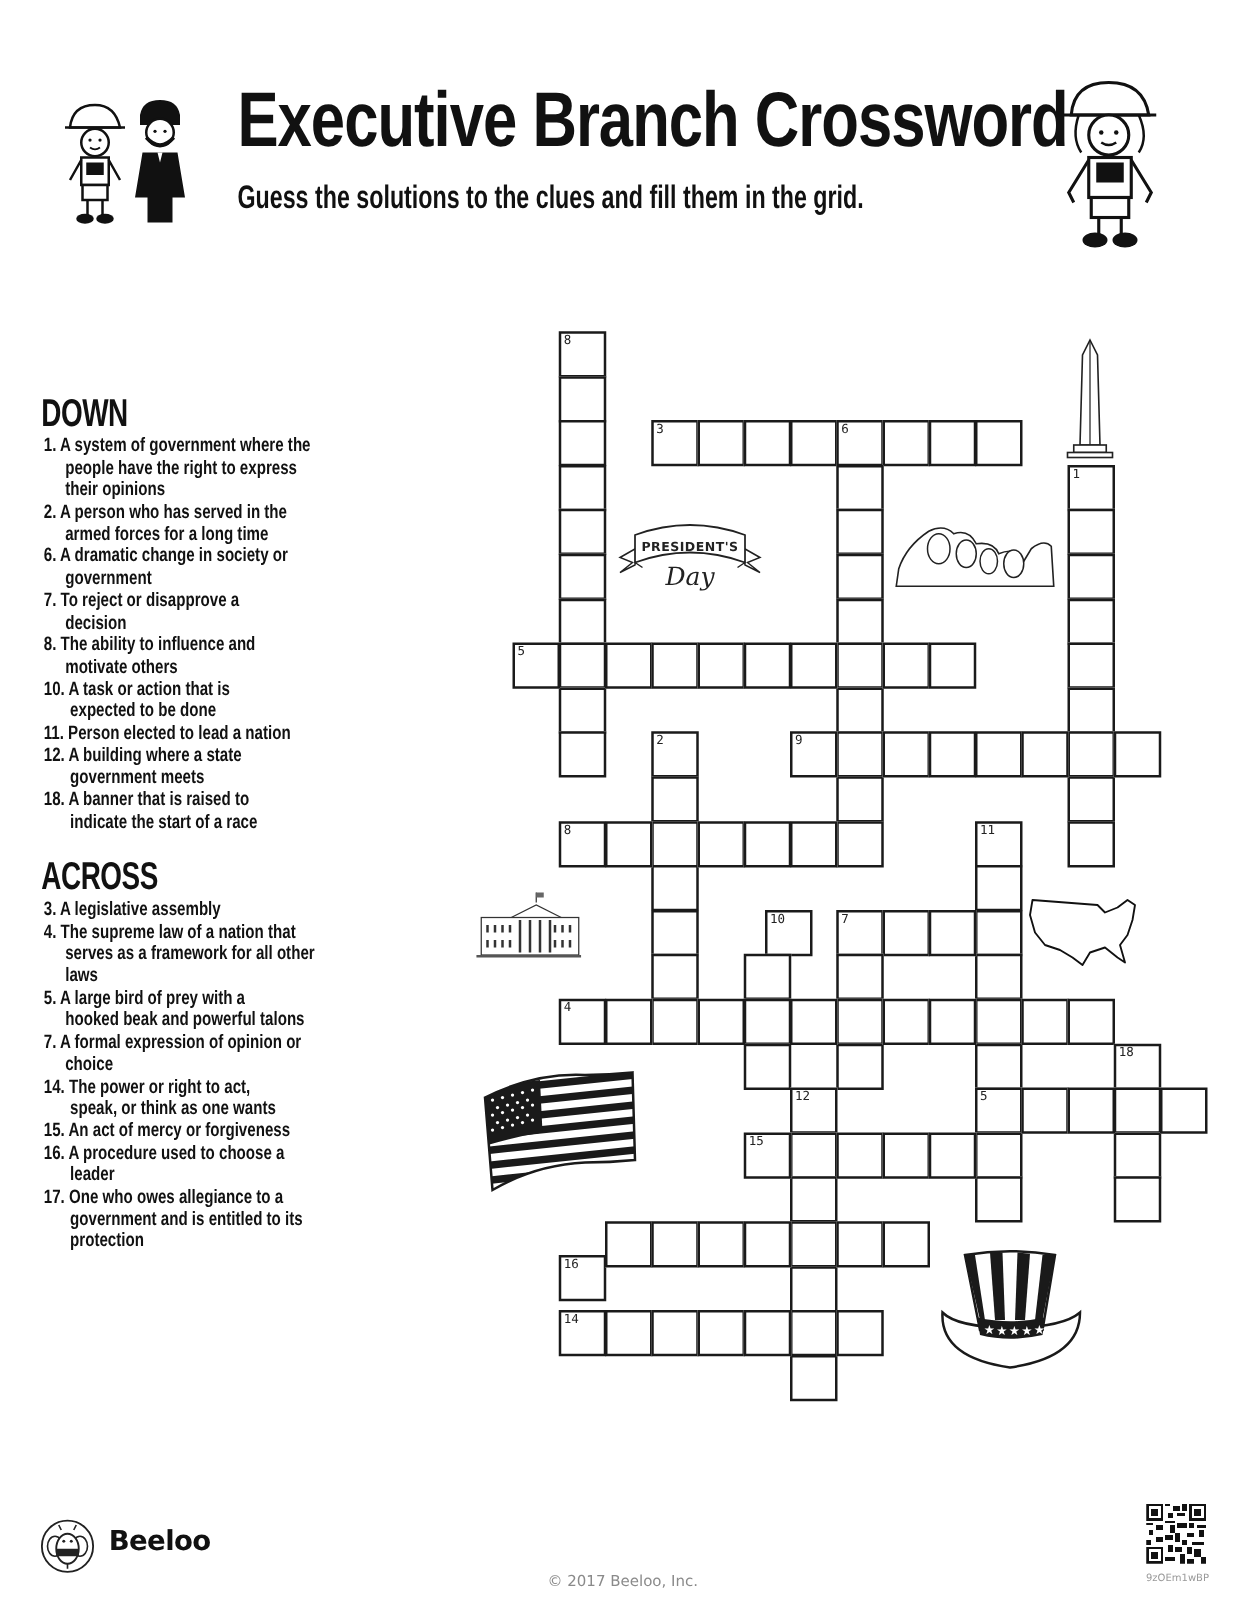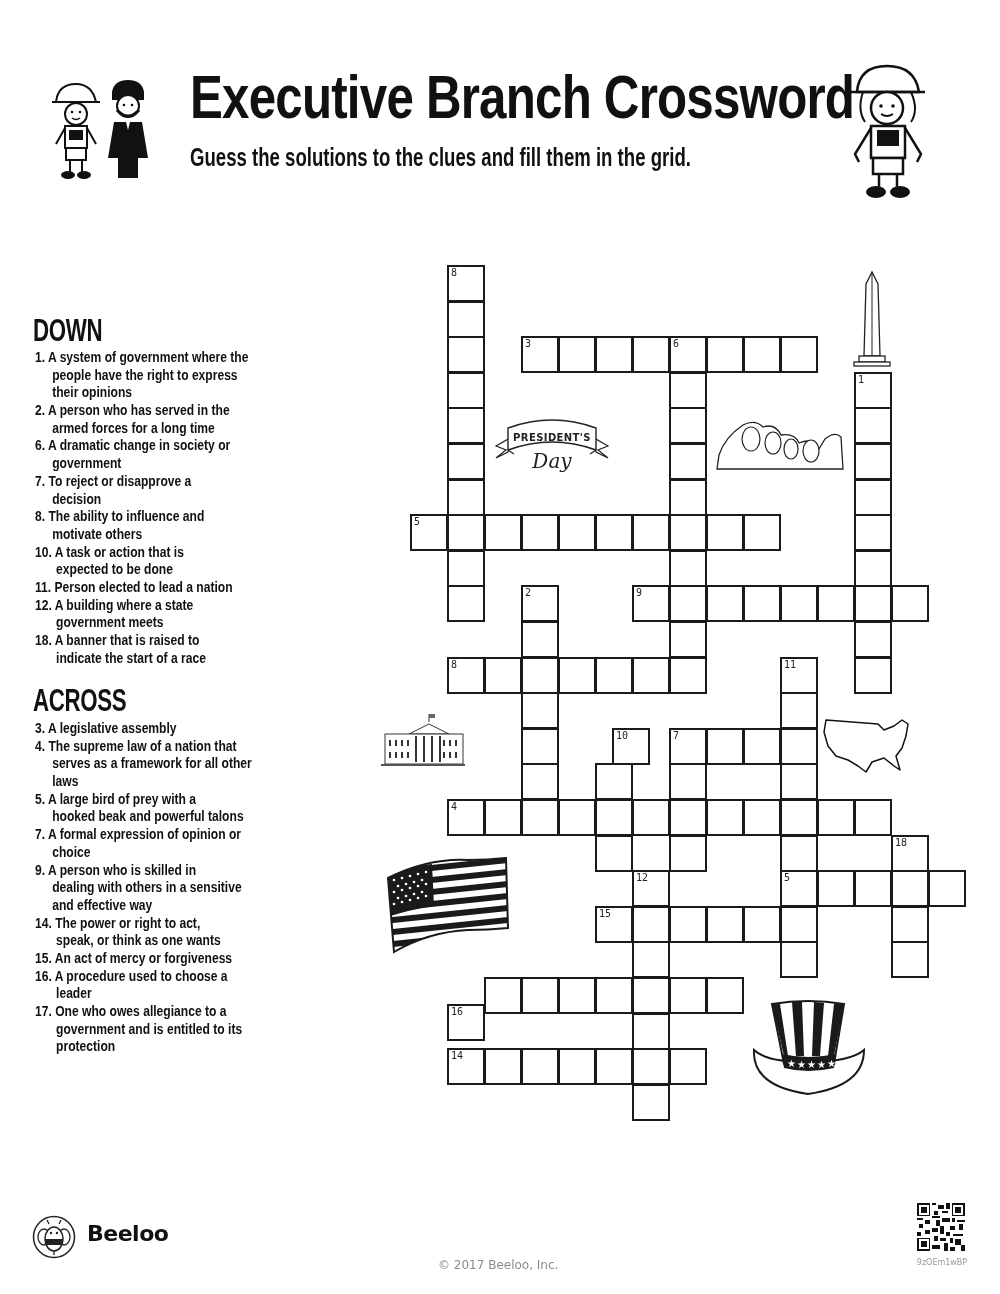--- a/index.html
+++ b/index.html
@@ -170,25 +170,20 @@
         <span class="clue-line cont">serves as a framework for all other</span>
         <span class="clue-line cont">laws</span>
       </div>
       <div class="clue">
         <span class="clue-line">5. A large bird of prey with a</span>
         <span class="clue-line cont">hooked beak and powerful talons</span>
       </div>
       <div class="clue">
         <span class="clue-line">7. A formal expression of opinion or</span>
         <span class="clue-line cont">choice</span>
-      </div>
-      <div class="clue">
-        <span class="clue-line">9. A person who is skilled in</span>
-        <span class="clue-line cont">dealing with others in a sensitive</span>
-        <span class="clue-line cont">and effective way</span>
       </div>
       <div class="clue">
         <span class="clue-line">14. The power or right to act,</span>
         <span class="clue-line cont wide">speak, or think as one wants</span>
       </div>
       <div class="clue">
         <span class="clue-line">15. An act of mercy or forgiveness</span>
       </div>
       <div class="clue">
         <span class="clue-line">16. A procedure used to choose a</span>

